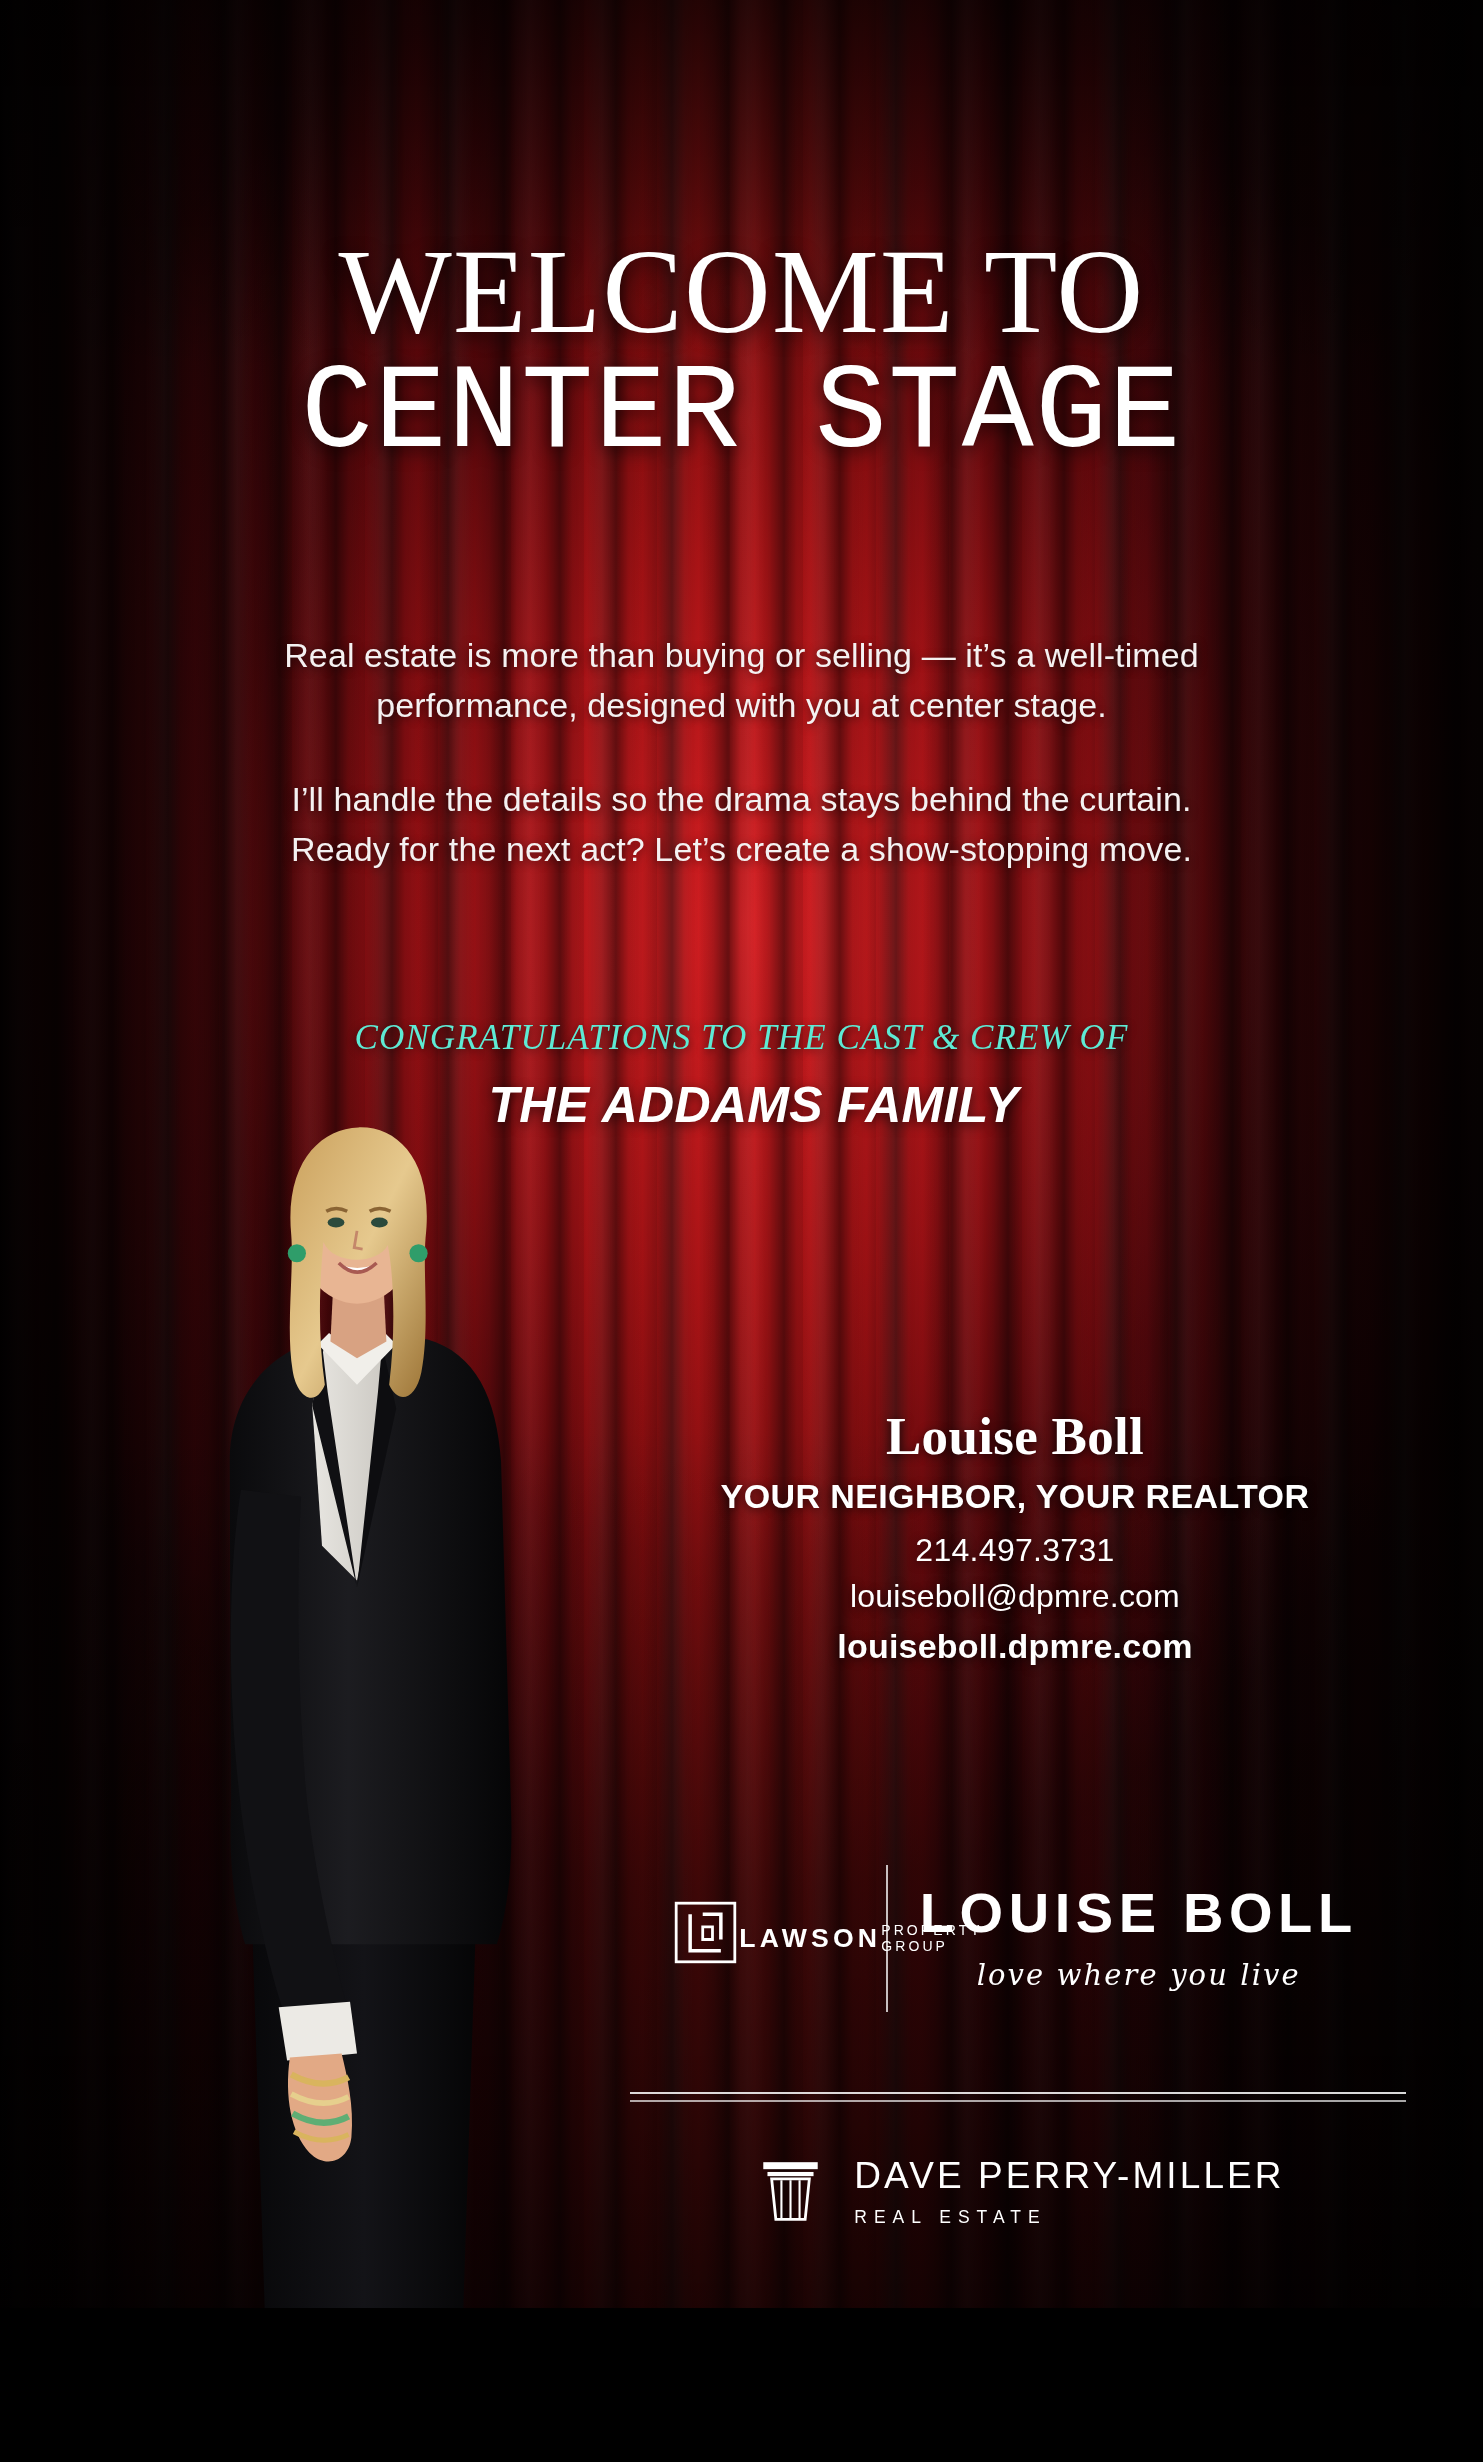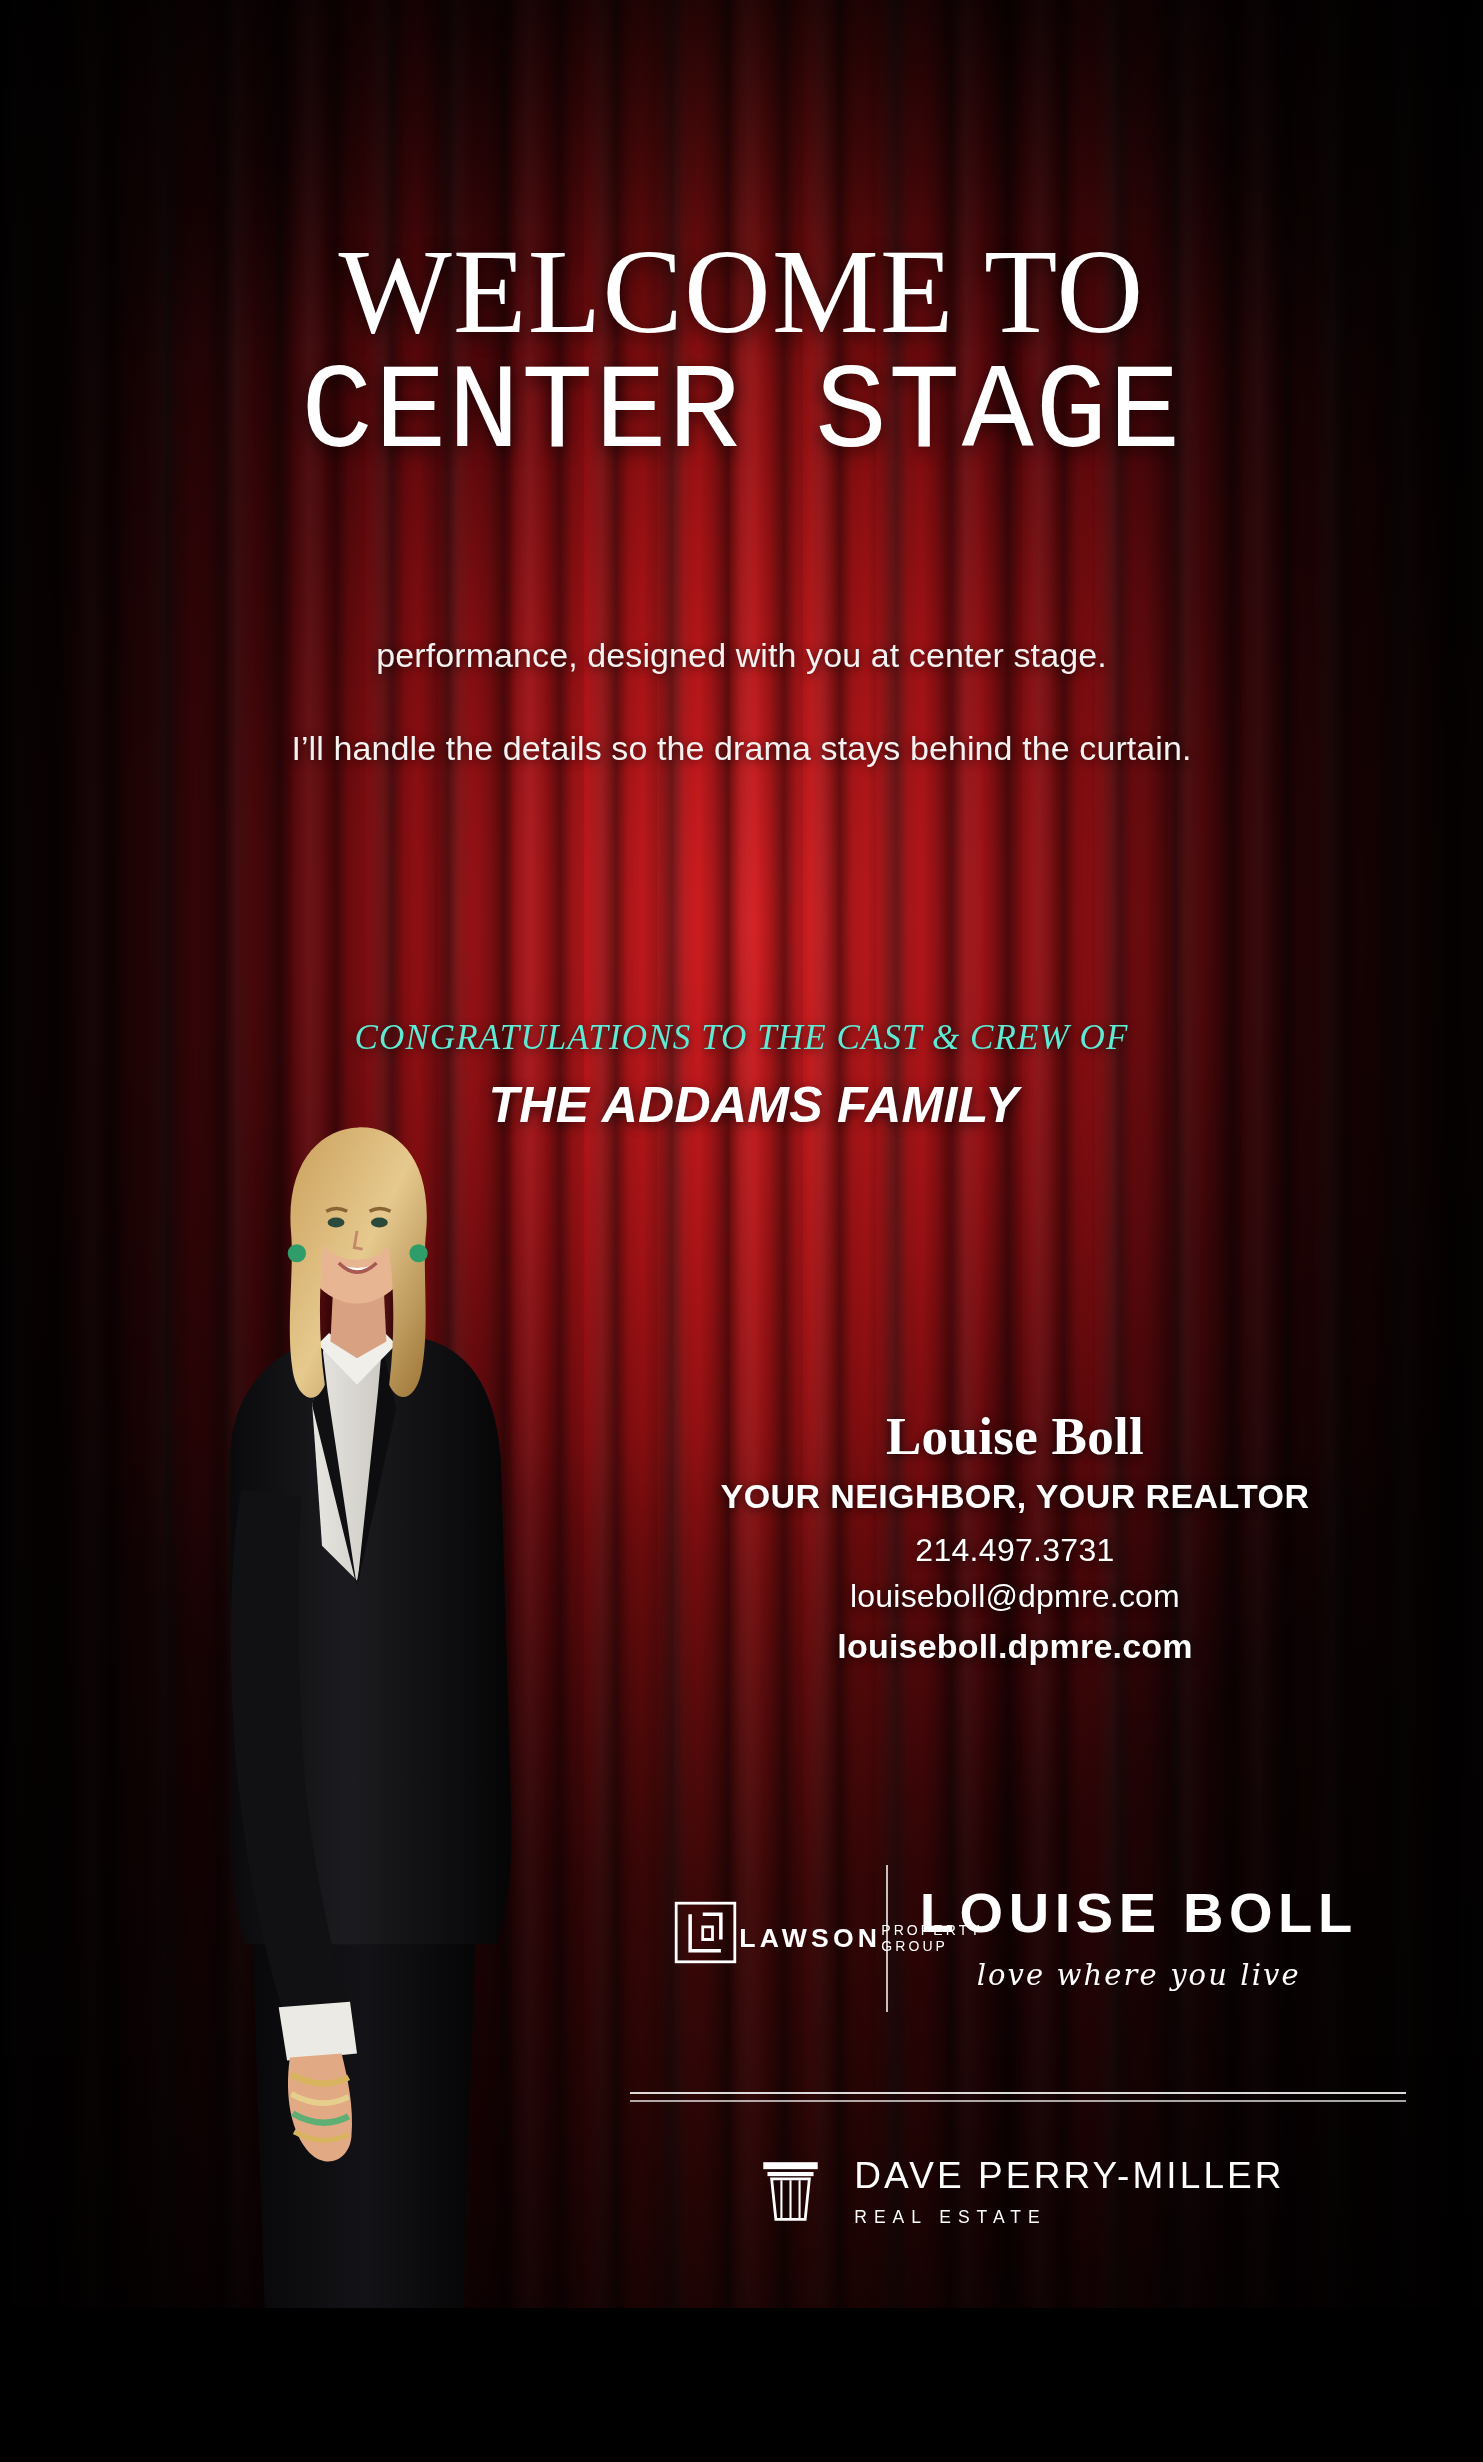--- a/index.html
+++ b/index.html
@@ -286,23 +286,25 @@
   <div class="curtain-folds"></div>
   <div class="curtain-folds2"></div>
   <div class="vignette"></div>
 
   <div class="headline">
     <span>WELCOME TO</span>
     <span class="l2">CENTER STAGE</span>
   </div>
 
   <div class="body-copy">
+    <p>Real estate is more than buying or selling — it’s a well-timed</p>
     <p>performance, designed with you at center stage.</p>
     <div class="gap"></div>
     <p>I’ll handle the details so the drama stays behind the curtain.</p>
+    <p>Ready for the next act? Let’s create a show-stopping move.</p>
   </div>
 
   <div class="congrats">
     <div class="congrats-line">CONGRATULATIONS TO THE CAST &amp; CREW OF</div>
     <div class="congrats-show">THE ADDAMS FAMILY</div>
   </div>
 
   <div class="agent-photo">
     <svg viewBox="0 0 620 1730" width="434" height="1210" xmlns="http://www.w3.org/2000/svg" aria-hidden="true">
       <defs>

